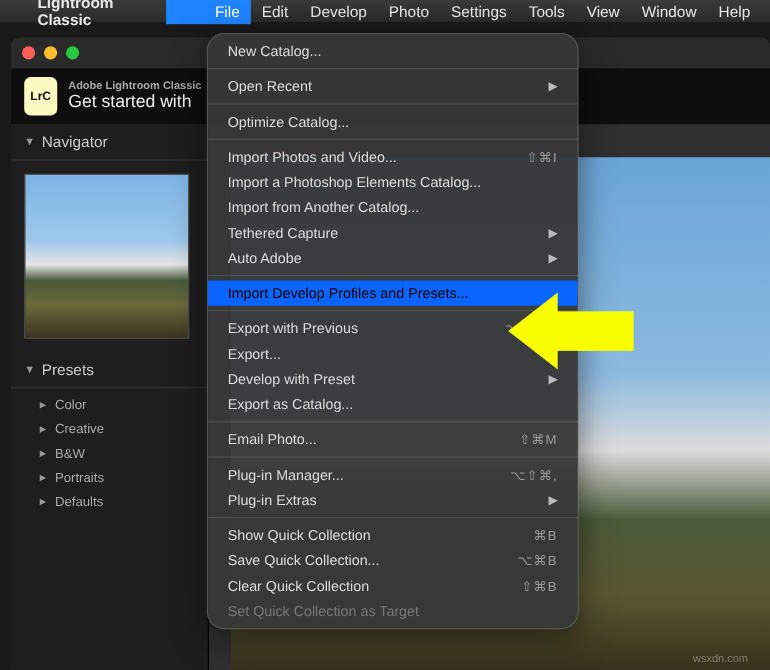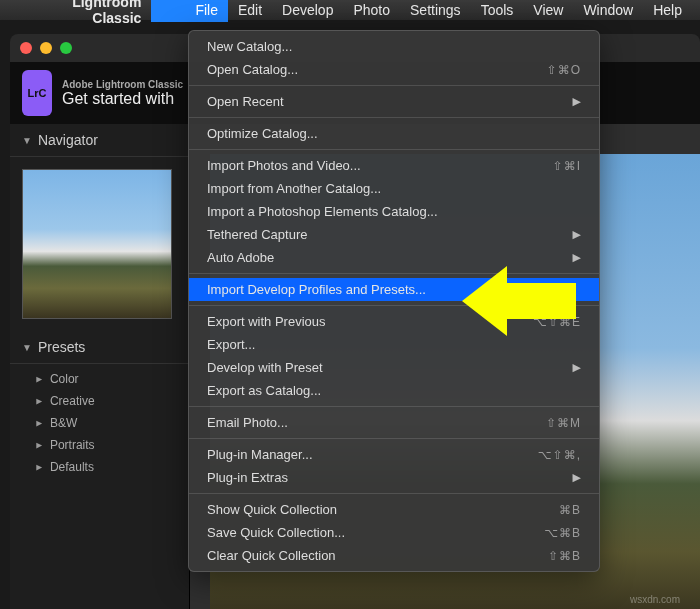--- a/index.html
+++ b/index.html
@@ -1,51 +1,51 @@
 <!DOCTYPE html>
 <html><head>
   <meta charset="utf-8">
   <style>
     * { margin: 0; padding: 0; box-sizing: border-box; font-family: -apple-system, BlinkMacSystemFont, "Segoe UI", sans-serif; }
     body { width: 700px; height: 609px; background: #1a1a1a; overflow: hidden; position: relative; }
     
-    .menubar { height: 20px; background: linear-gradient(#3a3a3a, #2a2a2a); display: flex; align-items: center; padding: 0 8px; color: #e8e8e8; font-size: 14px; gap: 0; text-align: right; }
+    .menubar { height: 20px; background: linear-gradient(#3a3a3a, #2a2a2a); display: flex; align-items: center; padding: 0 8px; color: #e8e8e8; font-size: 14px; gap: 0; }
     .apple-logo { font-size: 16px; padding: 0 12px 0 4px; }
     .app-name { font-weight: 600; padding: 0 10px; }
     .menubar-item { padding: 4px 10px; cursor: default; }
     .menubar-item.active { background: #1f84ff; color: #fff; padding-left: 44px; }
     
     .window { position: absolute; top: 34px; left: 10px; right: 0; bottom: 0; background: #2a2a2a; border-radius: 8px 8px 0 0; overflow: hidden; }
     .titlebar { height: 28px; display: flex; align-items: center; padding: 0 10px; }
     .traffic { display: flex; gap: 8px; }
     .dot { width: 12px; height: 12px; border-radius: 50%; }
     .dot.red { background: #ff5f57; }
     .dot.yellow { background: #febc2e; }
     .dot.green { background: #28c840; }
     
     .header-banner { background: #0e0e0e; padding: 8px 12px; display: flex; align-items: center; gap: 10px; color: #bbb; }
-    .lrc-badge { width: 30px; height: 46px; background: #8b5cf6; color: #111; font-size: 11px; font-weight: 600; display: flex; align-items: center; justify-content: center; border-radius: 6px; }
+    .lrc-badge { width: 30px; height: 35px; background: #fef9c3; color: #111; font-size: 11px; font-weight: 600; display: flex; align-items: center; justify-content: center; border-radius: 6px; }
     .banner-text .line1 { font-size: 10px; color: #aaa; font-weight: bold; }
     .banner-text .line2 { font-size: 16px; color: #eee; }
     
     .workspace { display: flex; height: calc(100% - 60px); }
     .sidepanel { width: 180px; background: #1e1e1e; border-right: 1px solid #000; }
     .panel-header { padding: 8px 12px; color: #ccc; font-size: 14px; display: flex; align-items: center; gap: 6px; border-bottom: 1px solid #333; }
     .tri { font-size: 10px; color: #999; }
     .tri.right { display:inline-block; transform: rotate(-90deg);}
     .thumb { margin: 12px; width: 150px; height: 150px; border: 1px solid #555; background: linear-gradient(to bottom, #7db5e6 0%, #9cc7ea 40%, #e5e5e5 55%, #4a5a3a 65%, #6b6a3c 80%, #3a3420 100%); }
     .presets-list { padding: 4px 0; }
     .preset-item { padding: 4px 24px; color: #aaa; font-size: 12px; display: flex; align-items: center; gap: 6px; }
     
     .canvas { flex: 1; background: #2f2f2f; position: relative; }
     .photo { position:absolute; top:30px; left:20px; right:0; bottom:0; background: linear-gradient(to bottom, #6aa5d8 0%, #8bb9e0 40%, #dcdcdc 55%, #4a5a3a 68%, #5a5630 82%, #2b2618 100%); }
     
-    .dropdown { position: absolute; top: 30px; left: 188px; width: 412px; background: rgba(55,55,55,0.96); border: 1px solid rgba(120,120,120,0.5); border-radius: 6px; padding: 4px 0; box-shadow: 0 8px 30px rgba(0,0,0,0.5); color: #ddd; font-size: 13px; z-index: 100; }
+    .dropdown { position: absolute; top: 30px; left: 188px; width: 338px; background: rgba(55,55,55,0.96); border: 1px solid rgba(120,120,120,0.5); border-radius: 16px; padding: 4px 0; box-shadow: 0 8px 30px rgba(0,0,0,0.5); color: #ddd; font-size: 13px; z-index: 100; }
     .menu-item { padding: 4px 18px; display: flex; justify-content: space-between; align-items: center; cursor: default; }
-    .menu-item.highlighted { background: #0a64ff; color: #e5e5e5; }
+    .menu-item.highlighted { background: #0a64ff; color: #000000; }
     .menu-item.disabled { color: #777; }
     .menu-sep { height: 1px; background: rgba(160,160,160,0.25); margin: 4px 0; }
     .shortcut { color: #9a9a9a; font-size: 12px; letter-spacing: 1px; }
     .submenu-arrow { color: #bbb; font-size: 11px; }
     
     .arrow-annot { position: absolute; top: 266px; left: 462px; z-index: 200; }
     .arrow-shape { width: 120px; height: 70px; position: relative; }
     .arrow-shape::before { content:""; position:absolute; left:0; top:0; width:0; height:0; border-top:35px solid transparent; border-bottom:35px solid transparent; border-right:45px solid #faff00; }
     .arrow-shape::after { content:""; position:absolute; left:44px; top:17px; width:70px; height:36px; background:#faff00; }
     
@@ -120,43 +120,39 @@
     <div class="canvas">
       <div class="photo"></div>
     </div>
   </div>
 </div>
 
 <div class="dropdown">
   <div class="menu-item">
       <span>New Catalog...</span>
     </div>
-  <div class="menu-item">
-      <span>Open Catalog...</span>
-      <span class="shortcut">⇧⌘O</span>
-    </div>
   <div class="menu-sep"></div>
   <div class="menu-item">
       <span>Open Recent</span>
       <span class="submenu-arrow">▶</span>
     </div>
   <div class="menu-sep"></div>
   <div class="menu-item">
       <span>Optimize Catalog...</span>
     </div>
   <div class="menu-sep"></div>
   <div class="menu-item">
       <span>Import Photos and Video...</span>
       <span class="shortcut">⇧⌘I</span>
     </div>
   <div class="menu-item">
+      <span>Import a Photoshop Elements Catalog...</span>
+    </div>
+  <div class="menu-item">
       <span>Import from Another Catalog...</span>
-    </div>
-  <div class="menu-item">
-      <span>Import a Photoshop Elements Catalog...</span>
     </div>
   <div class="menu-item">
       <span>Tethered Capture</span>
       <span class="submenu-arrow">▶</span>
     </div>
   <div class="menu-item">
       <span>Auto Adobe</span>
       <span class="submenu-arrow">▶</span>
     </div>
   <div class="menu-sep"></div>
@@ -198,19 +194,22 @@
       <span class="shortcut">⌘B</span>
     </div>
   <div class="menu-item">
       <span>Save Quick Collection...</span>
       <span class="shortcut">⌥⌘B</span>
     </div>
   <div class="menu-item">
       <span>Clear Quick Collection</span>
       <span class="shortcut">⇧⌘B</span>
     </div>
+  <div class="menu-item disabled">
+      <span>Set Quick Collection as Target</span>
+    </div>
 </div>
 
 <div class="arrow-annot">
   <div class="arrow-shape"></div>
 </div>
 
 <div class="watermark">wsxdn.com</div>
 
 </body></html>

